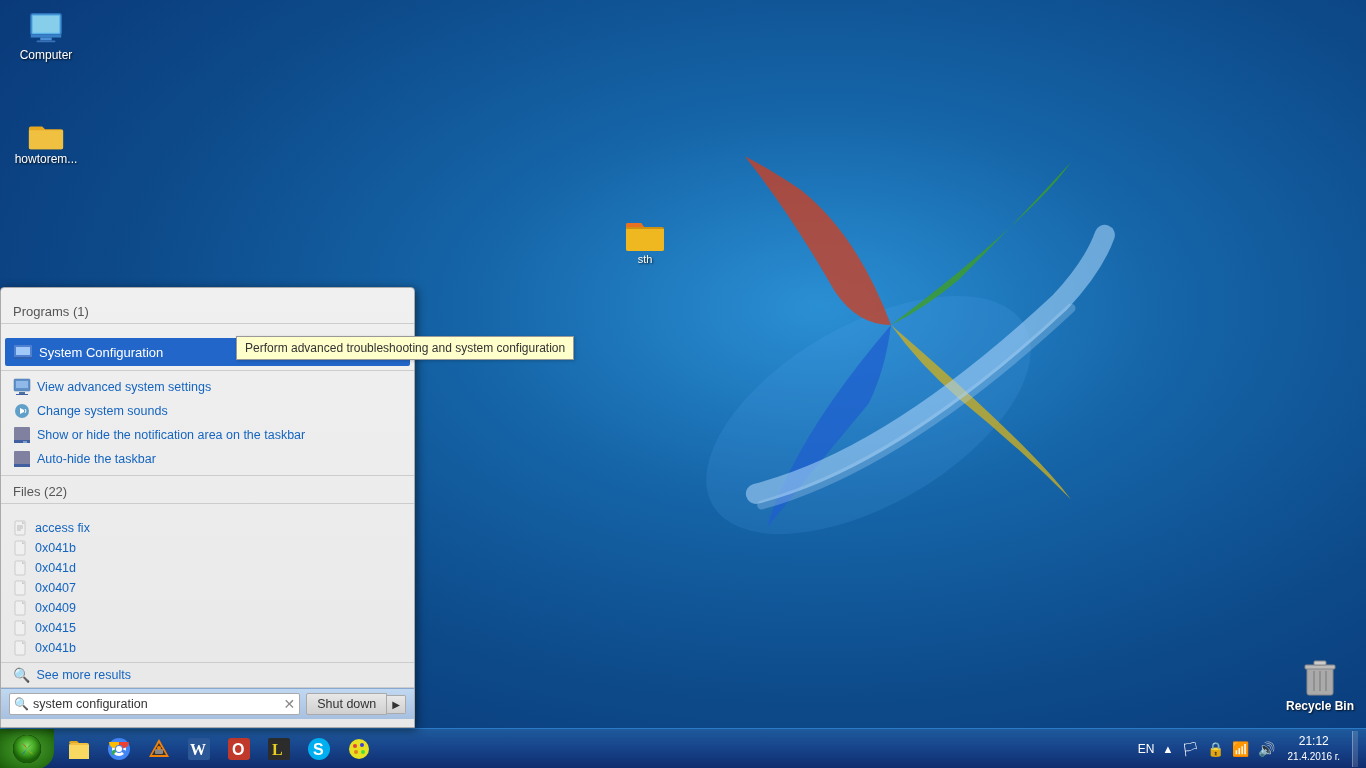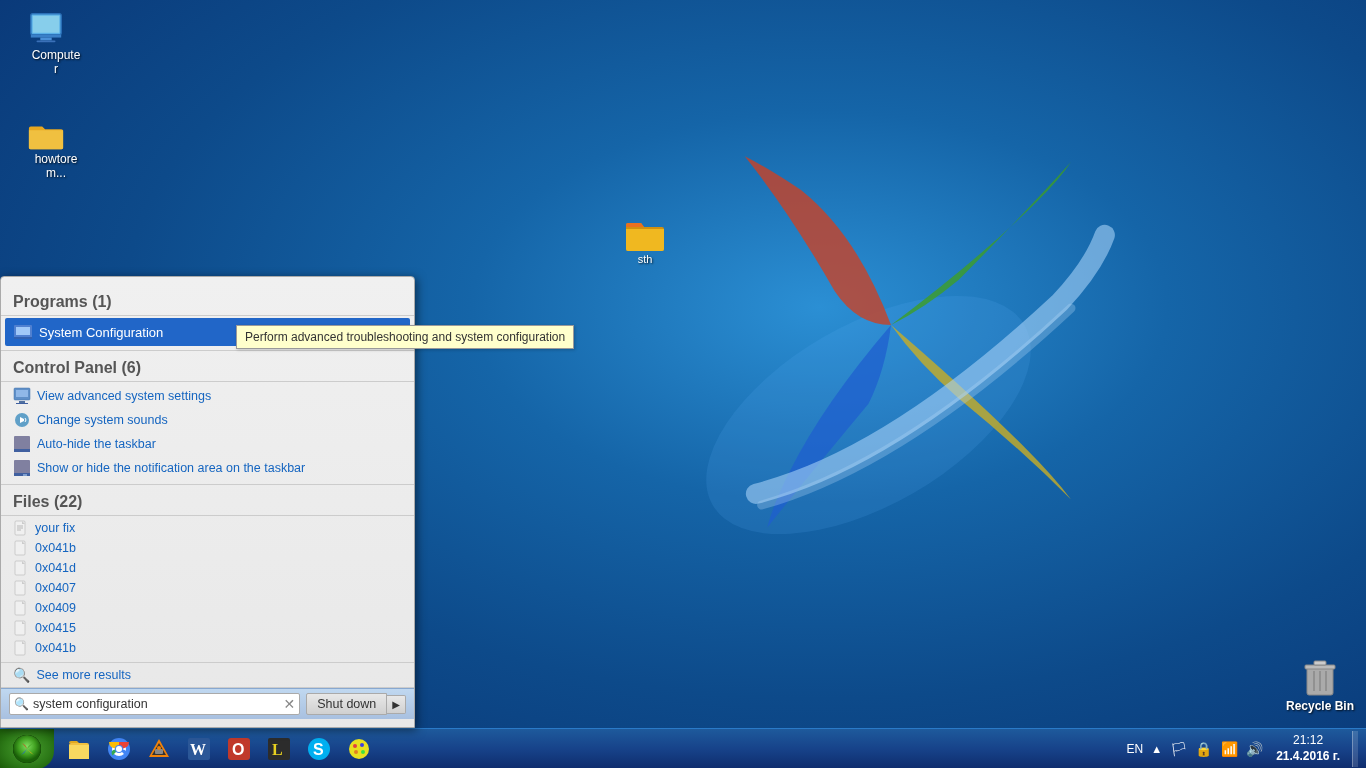--- a/index.html
+++ b/index.html
@@ -29,21 +29,20 @@
       align-items: center;
       width: 72px;
       cursor: pointer;
     }
     .desktop-icon .icon-label {
       color: white;
       font-size: 12px;
       text-align: center;
       text-shadow: 1px 1px 2px rgba(0,0,0,0.8);
       word-break: break-word;
-      margin-left: 20px;
     }
 
     
     .desktop-folder {
       position: absolute;
       top: 217px;
       left: 610px;
       display: flex;
       flex-direction: column;
       align-items: center;
@@ -85,26 +84,26 @@
       border-radius: 4px 4px 0 0;
       box-shadow: 2px 2px 10px rgba(0,0,0,0.5);
       z-index: 100;
     }
 
     .start-menu-content {
       padding: 8px 0;
     }
 
     .section-title {
-      font-size: 16px;
-      font-weight: 700;
+      font-size: 13px;
+      font-weight: 400;
       color: #555;
       padding: 4px 12px;
       border-bottom: 1px solid #ccc;
-      margin-bottom: 2px;
+      margin-bottom: 14px;
     }
 
     
     .programs-section {
       padding: 4px 0;
       border-bottom: 1px solid #ccc;
     }
 
     .highlighted-item {
       display: flex;
@@ -424,21 +423,20 @@
             <rect x="3" y="5" width="14" height="8" fill="#a0c8f8"></rect>
             <rect x="1" y="15" width="18" height="2" fill="#3060b0"></rect>
           </svg>
           <span class="item-text">System Configuration</span>
         </div>
 
         <div class="tooltip">Perform advanced troubleshooting and system configuration</div>
       </div>
 
       <div class="control-panel-section">
-        <div class="section-title">Control Panel (6)</div>
 
         <div class="menu-item">
           <svg class="item-icon" viewBox="0 0 18 18">
             <rect x="1" y="1" width="16" height="12" rx="1" fill="#6090c8" stroke="#4070a8" stroke-width="0.5"></rect>
             <rect x="3" y="3" width="12" height="7" fill="#90b8e8"></rect>
             <rect x="6" y="14" width="6" height="2" fill="#5070a0"></rect>
             <rect x="3" y="16" width="12" height="1" fill="#4060a0"></rect>
           </svg>
           <span>View advanced system settings</span>
         </div>
@@ -451,46 +449,46 @@
           </svg>
           <span>Change system sounds</span>
         </div>
 
 
 
         <div class="menu-item">
           <svg class="item-icon" viewBox="0 0 18 18">
             <rect x="1" y="1" width="16" height="14" rx="1" fill="#8080a0"></rect>
             <rect x="1" y="14" width="16" height="3" fill="#4060a0"></rect>
-          </svg>
-          <span>Auto-hide the taskbar</span>
+            <rect x="10" y="15" width="4" height="2" fill="#80a0d0"></rect>
+          </svg>
+          <span>Show or hide the notification area on the taskbar</span>
         </div>
 
         <div class="menu-item">
           <svg class="item-icon" viewBox="0 0 18 18">
             <rect x="1" y="1" width="16" height="14" rx="1" fill="#8080a0"></rect>
             <rect x="1" y="14" width="16" height="3" fill="#4060a0"></rect>
-            <rect x="10" y="15" width="4" height="2" fill="#80a0d0"></rect>
-          </svg>
-          <span>Show or hide the notification area on the taskbar</span>
+          </svg>
+          <span>Auto-hide the taskbar</span>
         </div>
       </div>
 
       <div class="files-section">
         <div class="section-title">Files (22)</div>
 
         <div class="file-item">
           <svg class="item-icon" viewBox="0 0 16 16">
             <rect x="2" y="1" width="10" height="14" rx="1" fill="#f0f0f0" stroke="#aaa" stroke-width="0.5"></rect>
             <path d="M9 1 L12 4 L9 4Z" fill="#ccc"></path>
             <line x1="4" y1="6" x2="10" y2="6" stroke="#aaa" stroke-width="0.8"></line>
             <line x1="4" y1="8" x2="10" y2="8" stroke="#aaa" stroke-width="0.8"></line>
             <line x1="4" y1="10" x2="8" y2="10" stroke="#aaa" stroke-width="0.8"></line>
           </svg>
-          <span>your fix</span>
+          <span>access fix</span>
         </div>
 
         <div class="file-item">
           <svg class="item-icon" viewBox="0 0 16 16">
             <rect x="2" y="1" width="10" height="14" rx="1" fill="#f0f0f0" stroke="#aaa" stroke-width="0.5"></rect>
             <path d="M9 1 L12 4 L9 4Z" fill="#ccc"></path>
           </svg>
           <span>0x041b</span>
         </div>
 
@@ -652,20 +650,20 @@
         <span style="font-size:12px; color:white; cursor:pointer;">EN</span>
 
         <span style="font-size:11px; color:white; cursor:pointer;">▲</span>
         <span style="font-size:14px; cursor:pointer;">🏳</span>
         <span style="font-size:14px; cursor:pointer;">🔒</span>
         <span style="font-size:14px; cursor:pointer;">📶</span>
         <span style="font-size:14px; cursor:pointer;">🔊</span>
       </div>
       <div class="clock">
         <div>21:12</div>
-        <div style="font-size:12px;font-weight:bold;">21.4.2016 г.</div>
+        <div style="font-size:10px;">21.4.2016 г.</div>
       </div>
       <div class="show-desktop"></div>
     </div>
 
   </div>
 
 </div>
 
 </body></html>

